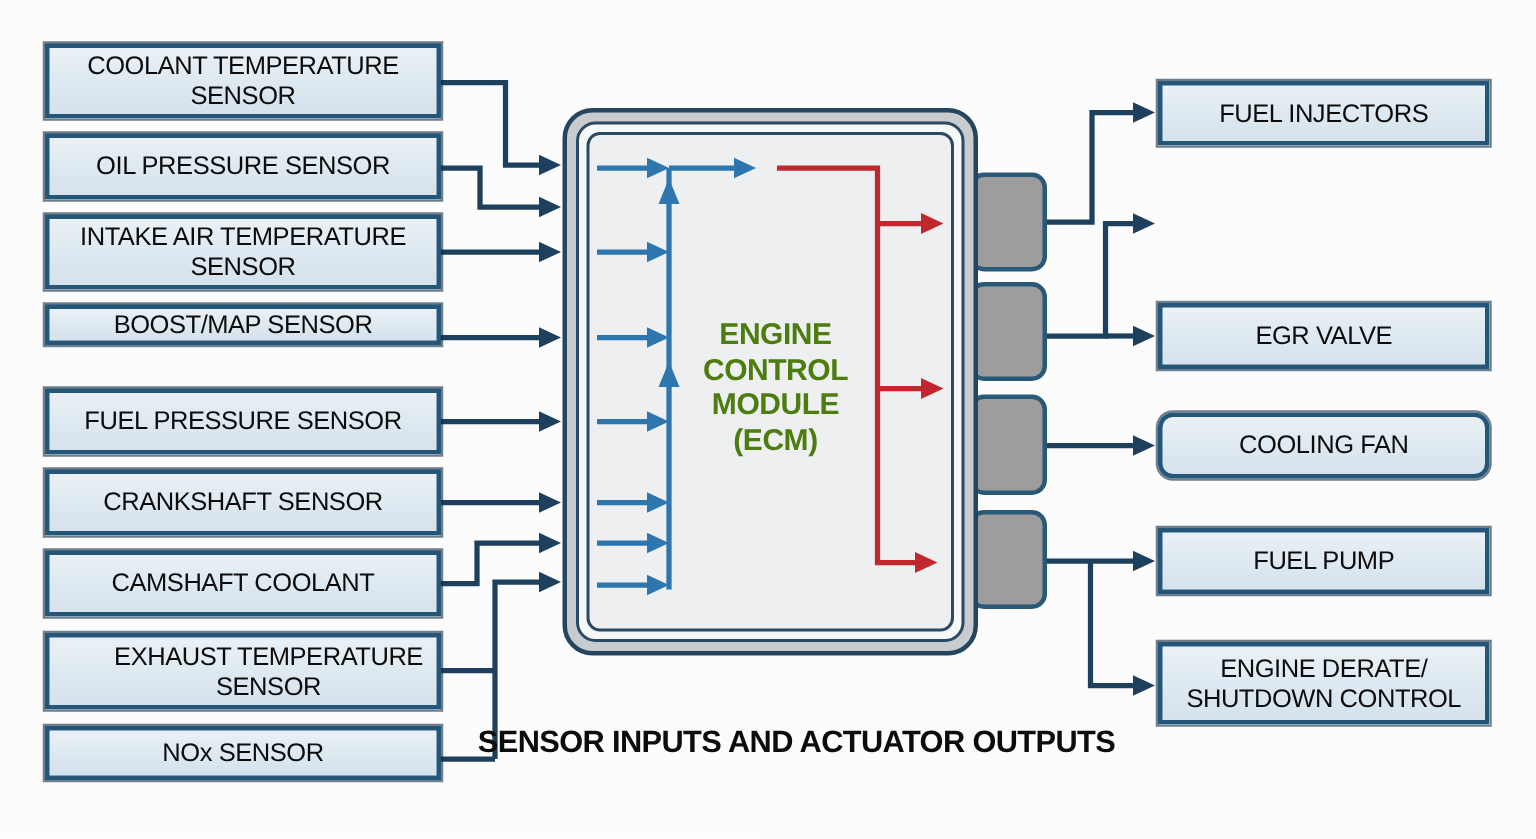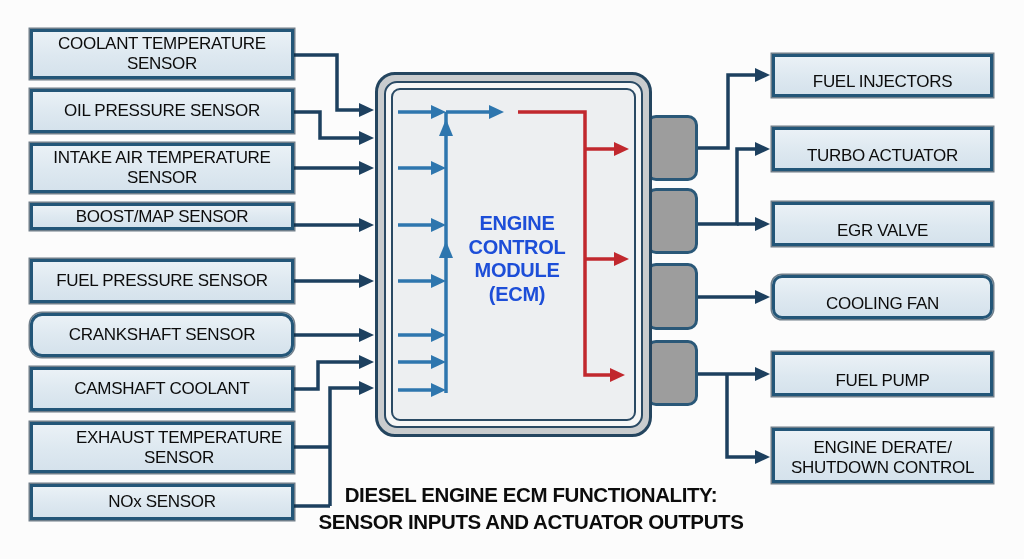--- a/index.html
+++ b/index.html
@@ -10,37 +10,37 @@
   .iobox{
     position:absolute;display:flex;align-items:center;justify-content:center;
     text-align:center;box-sizing:border-box;
     background:linear-gradient(180deg,#eaf1f6 0%,#dde8f0 55%,#d5e2ec 100%);
     border:3px solid #235678;
     box-shadow:0 0 0 1.5px rgba(16,42,62,.6);
     color:#0c0c0c;font-weight:normal;font-size:17px;line-height:20px;
     letter-spacing:-0.3px;z-index:10;padding:2px 6px;
   }
   .left-col{left:30px;width:264px;}
-  .right-col{left:772px;width:221px;align-items:flex-end;}
+  .right-col{left:772px;width:221px;}
   
   .ecm-outer{
     position:absolute;left:375px;top:72px;width:277px;height:365px;box-sizing:border-box;
     background:#c9ccce;border:3px solid #24455f;border-radius:20px;z-index:2;
   }
   .ecm-mid{
     position:absolute;left:6px;top:6px;right:6px;bottom:6px;box-sizing:border-box;
     background:#f6f7f7;border:2px solid #2a4a64;border-radius:13px;
   }
   .ecm-inner{
     position:absolute;left:5px;top:5px;right:5px;bottom:5px;box-sizing:border-box;
     background:#edeff1;border:2px solid #2a4a64;border-radius:9px;
   }
   .ecm-title{
     position:absolute;left:452px;top:212px;width:130px;z-index:6;
-    text-align:center;color:#1d4ed8;font-weight:bold;font-size:20px;
+    text-align:center;color:#4d7c0f;font-weight:bold;font-size:20px;
     line-height:23.5px;letter-spacing:-0.3px;
   }
   .tab{
     position:absolute;left:646px;width:52px;box-sizing:border-box;
     background:#9d9d9d;border:3px solid #2a5878;border-radius:10px;z-index:1;
   }
   #wires{position:absolute;left:0;top:0;z-index:5;}
   .caption{
     position:absolute;left:285px;top:481px;width:492px;z-index:10;
     text-align:center;color:#0c0c0c;font-weight:bold;font-size:20.5px;
@@ -129,50 +129,46 @@
     </div>
   <div class="iobox left-col" style="top:143px;height:50px;">
       <span>INTAKE AIR TEMPERATURE SENSOR</span>
     </div>
   <div class="iobox left-col" style="top:203px;height:27px;">
       <span>BOOST/MAP SENSOR</span>
     </div>
   <div class="iobox left-col" style="top:259px;height:44px;">
       <span>FUEL PRESSURE SENSOR</span>
     </div>
-  <div class="iobox left-col" style="top:313px;height:44px;border-radius:12px;">
+  <div class="iobox left-col" style="top:313px;height:44px;">
       <span>CRANKSHAFT SENSOR</span>
     </div>
   <div class="iobox left-col" style="top:367px;height:44px;">
       <span>CAMSHAFT COOLANT</span>
     </div>
   <div class="iobox left-col" style="top:422px;height:51px;padding-left:40px;">
       <span>EXHAUST TEMPERATURE SENSOR</span>
     </div>
   <div class="iobox left-col" style="top:484px;height:36px;text-align:center;">
       <span>NOx SENSOR</span>
     </div>
 
   <div class="iobox right-col" style="top:54px;height:43px;">
       <span>FUEL INJECTORS</span>
     </div>
-  <div class="iobox right-col" style="top:127px;height:44px;">
-      <span>TURBO ACTUATOR</span>
-    </div>
   <div class="iobox right-col" style="top:202px;height:44px;">
       <span>EGR VALVE</span>
     </div>
   <div class="iobox right-col" style="top:275px;height:44px;border-radius:10px;">
       <span>COOLING FAN</span>
     </div>
   <div class="iobox right-col" style="top:352px;height:44px;">
       <span>FUEL PUMP</span>
     </div>
   <div class="iobox right-col" style="top:428px;height:55px;">
       <span>ENGINE DERATE/ SHUTDOWN CONTROL</span>
     </div>
 
   <div class="caption">
-    <div>DIESEL ENGINE ECM FUNCTIONALITY:</div>
     <div>SENSOR INPUTS AND ACTUATOR OUTPUTS</div>
   </div>
 
 </div>
 
 </body></html>

